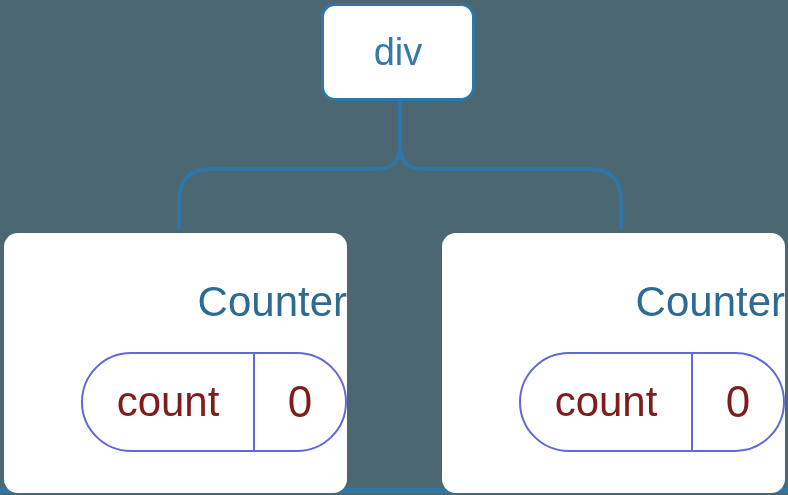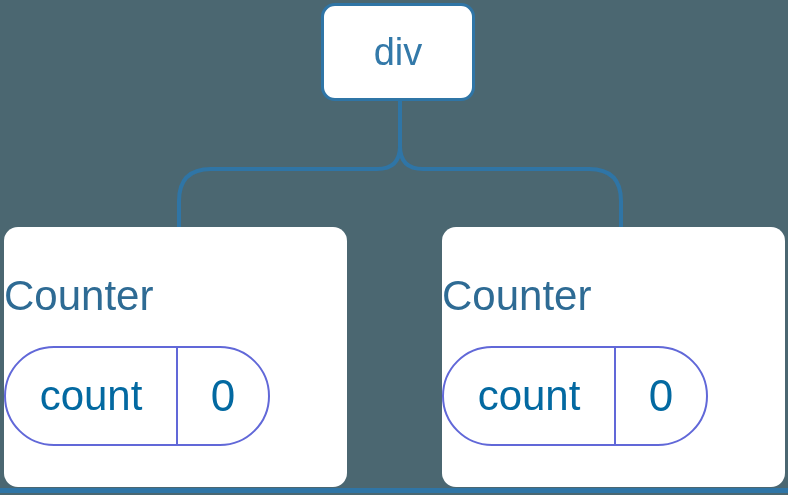--- a/index.html
+++ b/index.html
@@ -47,50 +47,50 @@
     z-index: 2;
   }
   .root-node .root-label {
     font-size: 38px;
     font-weight: 500;
     color: #3379a9;
     line-height: 1;
   }
   .card {
     position: absolute;
-    top: 227px;
+    top: 233px;
     width: 343px;
     height: 260px;
     box-sizing: border-box;
     background: #ffffff;
     border-radius: 14px;
     display: flex;
     flex-direction: column;
-    align-items: flex-start;
+    align-items: flex-end;
     padding-top: 44px;
     z-index: 2;
   }
   .card-left  { left: 4px; }
   .card-right { left: 442px; }
   .card-title {
     font-size: 42px;
     font-weight: 500;
     color: #2e6b94;
     line-height: 50px;
   }
   .state-pill {
     margin-top: 25px;
     width: 266px;
     height: 100px;
     box-sizing: border-box;
     border: 2px solid #6168d8;
     border-radius: 50px;
     display: flex;
     overflow: hidden;
-    color: #0369a1;
+    color: #7f1d1d;
   }
   .state-key {
     width: 170px;
     display: flex;
     align-items: center;
     justify-content: center;
     border-right: 2px solid #6168d8;
     font-size: 42px;
   }
   .state-value {

